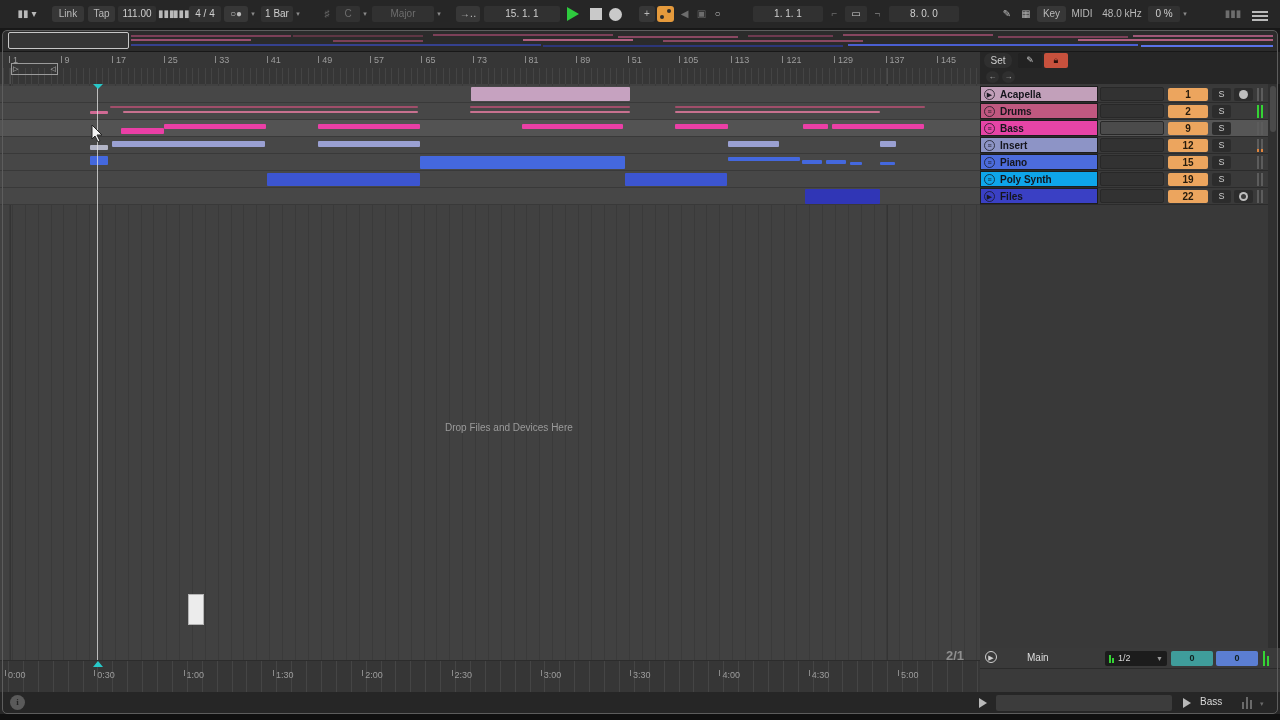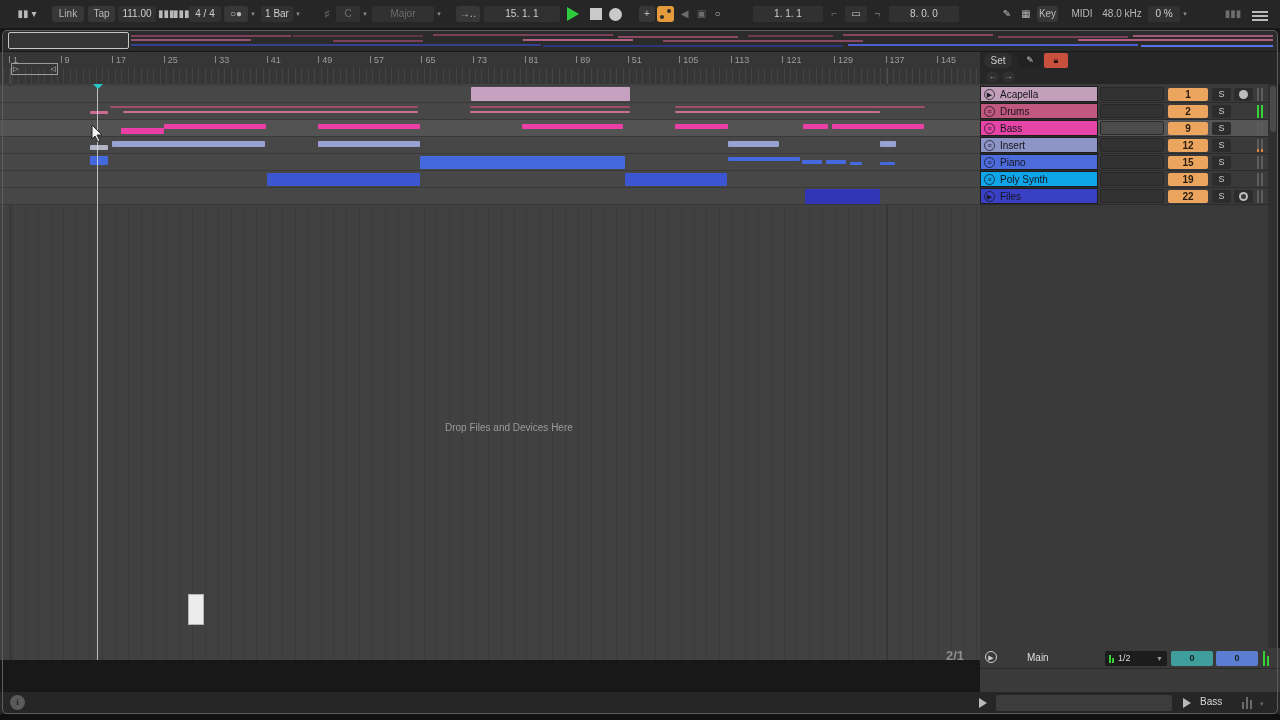--- a/index.html
+++ b/index.html
@@ -63,21 +63,21 @@
   .drop-hint { position:absolute; left:433px; top:338px; font-size:10px; color:#9b9b9b;padding-left:12px; }
   .white-rect { position:absolute; left:188px; top:510px; width:16px; height:31px; background:#ececec; border:1px solid #b5b5b5; }
   .cursor { position:absolute; left:91px; top:40px; z-index:50; }
 
   
   .trackpanel { position:absolute; left:980px; top:84px; width:288px; height:564px; background:#393939; }
   .tp-row { position:absolute; left:0; width:288px; height:17px; background:#3a3a3a; border-bottom:1px solid #2b2b2b; }
   .tp-row.selected { background:#565656; }
   .tp-name { position:absolute; left:0; top:0; width:118px; height:16px; border:1px solid #1d1d1d; }
   .tp-icon { position:absolute; left:3px; top:2px; width:11px; height:11px; border:1px solid rgba(20,20,30,.75); border-radius:50%; color:#1a1a22; font-size:7px; line-height:10px; text-align:center; }
-  .tp-label { position:absolute; left:19px; top:2px; font-size:10px; font-weight:normal; color:#15151c; }
+  .tp-label { position:absolute; left:19px; top:2px; font-size:10px; font-weight:bold; color:#15151c; }
   .tp-slot { position:absolute; left:120px; top:1px; width:64px; height:14px; background:#323232; border:1px solid #282828; border-radius:2px; }
   .tp-row.selected .tp-slot { background:#4b4b4b; }
   .tp-num { position:absolute; left:188px; top:2px; width:40px; height:13px; background:#eca55e; border-radius:2px; color:#261b0d; font-size:10px; font-weight:bold; text-align:center; line-height:13px; }
   .tp-s { position:absolute; left:232px; top:2px; width:19px; height:13px; background:#2c2c2c; border-radius:2px; color:#cdcdcd; font-size:9px; text-align:center; line-height:13px; }
   .tp-extra { position:absolute; left:254px; top:2px; width:19px; height:13px; background:#2c2c2c; border-radius:2px; }
   .tp-extra .dot { position:absolute; left:5px; top:2px; width:9px; height:9px; border-radius:50%; background:#bdbdbd; }
   .tp-extra .dot.half::after { content:""; position:absolute; left:2px; top:2px; width:5px; height:5px; border-radius:50%; background:#3a3a3a; }
   .tp-meter { position:absolute; left:277px; top:2px; width:7px; height:13px; }
   .tp-meter i { position:absolute; top:0; width:2px; height:13px; background:#5c5c5c; }
   .tp-meter i:first-child { left:0; } .tp-meter i:last-child { left:4px; }
@@ -165,21 +165,21 @@
       <div class="tb-item tb-plain tb-dim" style="left: 677px; width: 15px;">◀</div>
       <div class="tb-item tb-plain tb-dim" style="left: 694px; width: 15px;">▣</div>
       <div class="tb-item tb-plain" style="left: 710px; width: 15px;">○</div>
       <div class="tb-item tb-val" style="left: 753px; width: 70px;">1.  1.  1</div>
       <div class="tb-item tb-plain tb-dim" style="left: 827px; width: 15px;">⌐</div>
       <div class="tb-item tb-val" style="left: 845px; width: 22px;">▭</div>
       <div class="tb-item tb-plain tb-dim" style="left: 870px; width: 15px;">¬</div>
       <div class="tb-item tb-val" style="left: 889px; width: 70px;">8.  0.  0</div>
       <div class="tb-item tb-plain" style="left: 999px; width: 16px;">✎</div>
       <div class="tb-item tb-plain" style="left: 1018px; width: 16px;">▦</div>
-      <div class="tb-item tb-btn" style="left: 1037px; width: 21px;">Key</div>
+      <div class="tb-item tb-btn" style="left: 1037px; width: 29px;">Key</div>
       <div class="tb-item tb-plain" style="left: 1067px; width: 30px;">MIDI</div>
       <div class="tb-item tb-plain" style="left: 1098px; width: 48px;">48.0 kHz</div>
       <div class="tb-item tb-val" style="left: 1148px; width: 32px;">0 %</div>
       <div class="tb-item tb-caret tb-plain" style="left: 1181px; width: 8px;">▾</div>
       <div class="tb-item tb-plain tb-dim" style="left: 1224px; width: 18px;">▮▮▮</div>
       <div class="tb-item tb-menu" style="left: 1251px;">
         <i></i>
         <i></i>
         <i></i>
       </div>
@@ -384,20 +384,34 @@
         <div class="tp-meter ">
           <i></i>
           <i></i>
         </div>
       </div>
     </div>
   <div class="scrollstrip">
       <div class="handle"></div>
     </div>
 
+  <div class="bottomruler" id="bottomruler">
+    <div class="ph-tri-bottom"></div>
+  <div class="time-label" style="left: 8px;">0:00</div>
+      <div class="time-label" style="left: 97.3px;">0:30</div>
+      <div class="time-label" style="left: 186.6px;">1:00</div>
+      <div class="time-label" style="left: 275.9px;">1:30</div>
+      <div class="time-label" style="left: 365.2px;">2:00</div>
+      <div class="time-label" style="left: 454.5px;">2:30</div>
+      <div class="time-label" style="left: 543.8px;">3:00</div>
+      <div class="time-label" style="left: 633.1px;">3:30</div>
+      <div class="time-label" style="left: 722.4px;">4:00</div>
+      <div class="time-label" style="left: 811.7px;">4:30</div>
+      <div class="time-label" style="left: 901px;">5:00</div>
+    </div>
   <div class="ratio-label">2/1</div>
 
   <div class="mainpanel">
     <div class="mp-row1">
       <div class="mp-icon">▶</div>
       <div class="mp-name">Main</div>
       <div class="mp-quant">
         <span class="bars">
             <i></i>
             <i></i>

